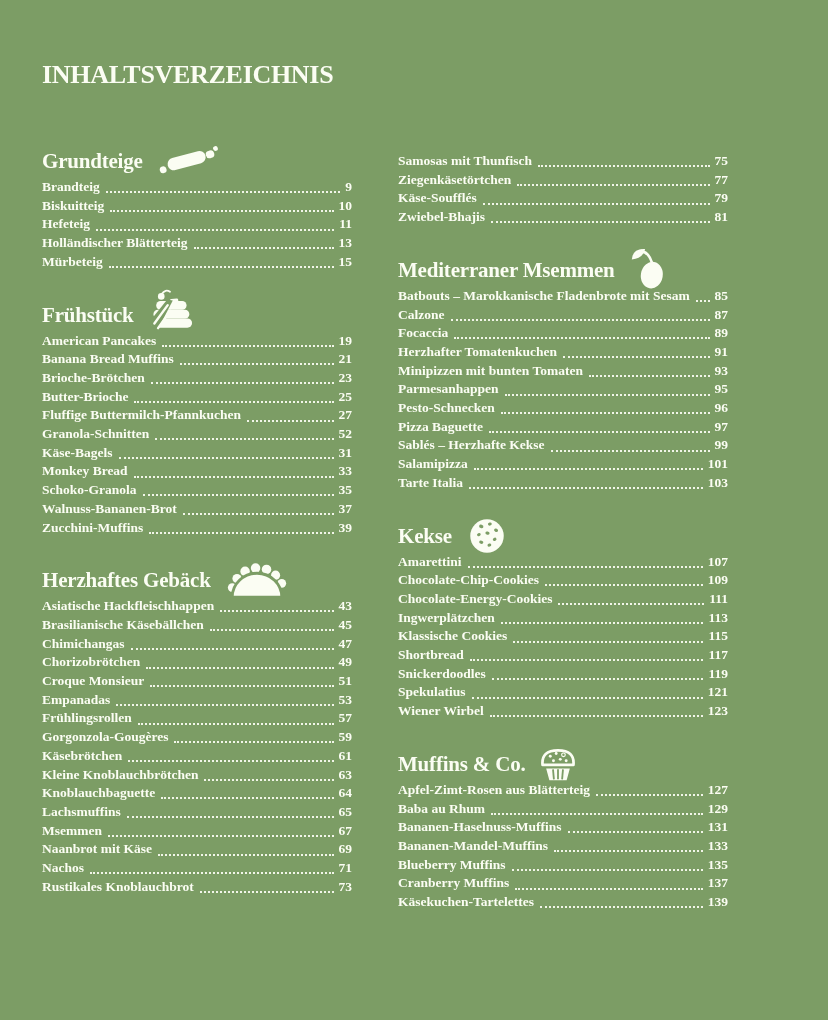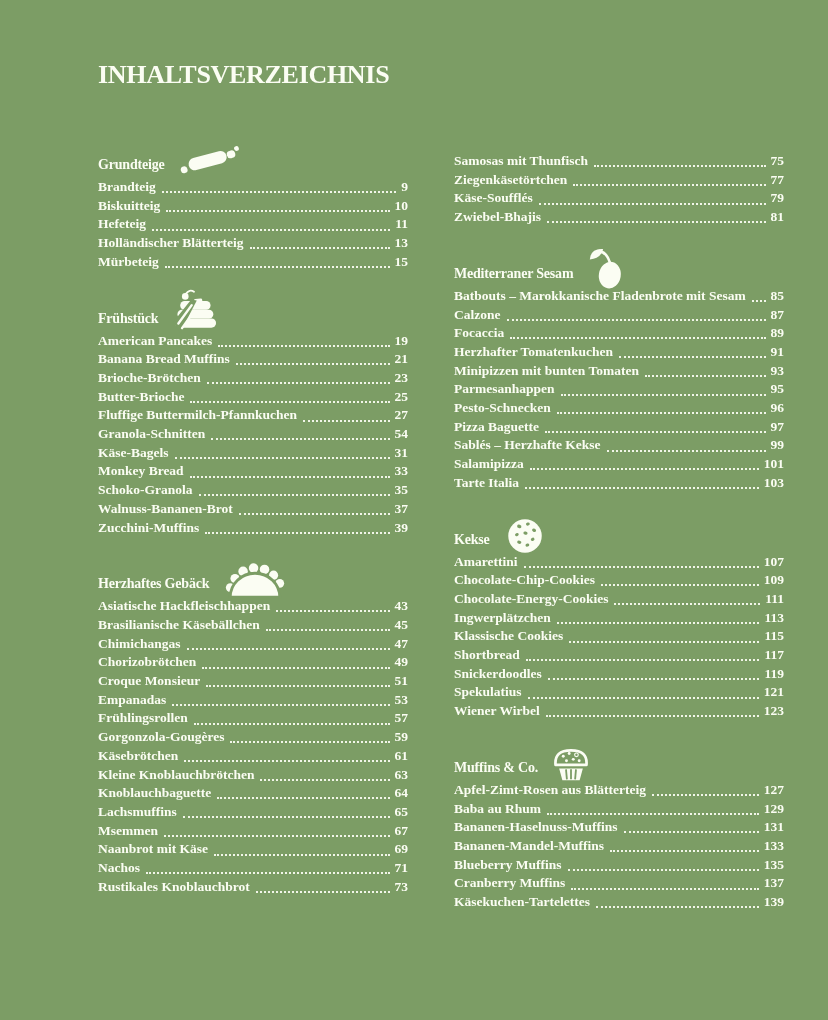--- a/index.html
+++ b/index.html
@@ -11,42 +11,42 @@
     width:828px;height:1020px;overflow:hidden;
     background:var(--bg);
     color:var(--ink);
     font-family:"Liberation Serif","DejaVu Serif",serif;
     font-weight:bold;
     -webkit-font-smoothing:antialiased;
   }
   .page{
     box-sizing:border-box;
     width:828px;height:1020px;
-    padding:62px 80px 0 98px;
+    padding:62px 80px 0 42px;
   }
   h1{
     margin:0;
     font-size:26px;line-height:1;
     letter-spacing:-0.3px;
   }
   .columns{
     display:flex;gap:46px;
     margin-top:56px;
   }
   .col{flex:0 0 auto;}
   .col-left{width:310px;}
   .col-right{width:330px;padding-top:8px;}
   .section{margin-bottom:26px;}
   .section:last-child{margin-bottom:8px;}
   .sec-head{
     display:flex;align-items:flex-end;gap:13px;
     height:28px;margin-bottom:6px;
   }
   h2{
-    margin:0;font-size:14px;line-height:1;
+    margin:0;font-size:21px;line-height:1;
     letter-spacing:-0.2px;
     text-align:center;
   }
   .sec-icon{flex:0 0 auto;line-height:0;}
   .sec-icon svg{display:block;overflow:visible;}
   [data-name="rolling-pin-icon"]{transform:translateY(3px);}
   [data-name="pancakes-icon"]{transform:translateY(10px);}
   [data-name="empanada-icon"]{transform:translateY(8px);}
   [data-name="olive-icon"]{transform:translateY(10px);}
   [data-name="cookie-icon"]{transform:translateY(11px);}
@@ -151,21 +151,21 @@
             <span class="pg" data-name="entry-page-number">25</span>
           </div>
           <div class="entry" data-name="toc-entry">
             <span class="entry-title" data-name="entry-title">Fluffige Buttermilch-Pfannkuchen</span>
             <span class="dots" data-name="dot-leader"></span>
             <span class="pg" data-name="entry-page-number">27</span>
           </div>
           <div class="entry" data-name="toc-entry">
             <span class="entry-title" data-name="entry-title">Granola-Schnitten</span>
             <span class="dots" data-name="dot-leader"></span>
-            <span class="pg" data-name="entry-page-number">54</span>
+            <span class="pg" data-name="entry-page-number">52</span>
           </div>
           <div class="entry" data-name="toc-entry">
             <span class="entry-title" data-name="entry-title">Käse-Bagels</span>
             <span class="dots" data-name="dot-leader"></span>
             <span class="pg" data-name="entry-page-number">31</span>
           </div>
           <div class="entry" data-name="toc-entry">
             <span class="entry-title" data-name="entry-title">Monkey Bread</span>
             <span class="dots" data-name="dot-leader"></span>
             <span class="pg" data-name="entry-page-number">33</span>
@@ -304,21 +304,21 @@
             <span class="pg" data-name="entry-page-number">79</span>
           </div>
           <div class="entry" data-name="toc-entry">
             <span class="entry-title" data-name="entry-title">Zwiebel-Bhajis</span>
             <span class="dots" data-name="dot-leader"></span>
             <span class="pg" data-name="entry-page-number">81</span>
           </div>
         </section>
         <section class="section" data-name="toc-section">
           <div class="sec-head" data-name="section-header">
-            <h2 data-name="section-heading">Mediterraner Sesam</h2>
+            <h2 data-name="section-heading">Mediterraner Msemmen</h2>
             <span class="sec-icon" data-name="olive-icon">
   <svg width="40" height="46" viewBox="0 0 42 48" xmlns="http://www.w3.org/2000/svg">
     <path d="M4,15 Q5,3 18,4 Q16,14 4,15 Z" fill="currentColor"></path>
     <path d="M14,6 Q22,8 25,18" fill="none" stroke="currentColor" stroke-width="2.8" stroke-linecap="round"></path>
     <ellipse cx="25" cy="31.5" rx="11.5" ry="14" transform="rotate(10 25 31.5)" fill="currentColor"></ellipse>
   </svg>
 </span>
           </div>
           <div class="entry" data-name="toc-entry">
             <span class="entry-title" data-name="entry-title">Batbouts – Marokkanische Fladenbrote mit Sesam</span>

